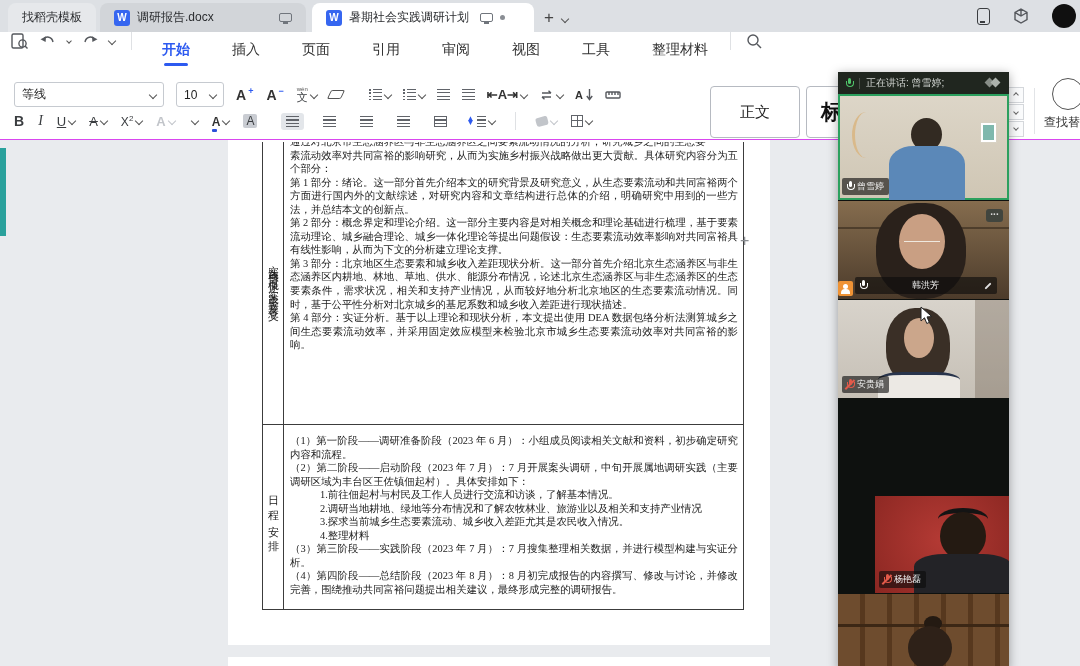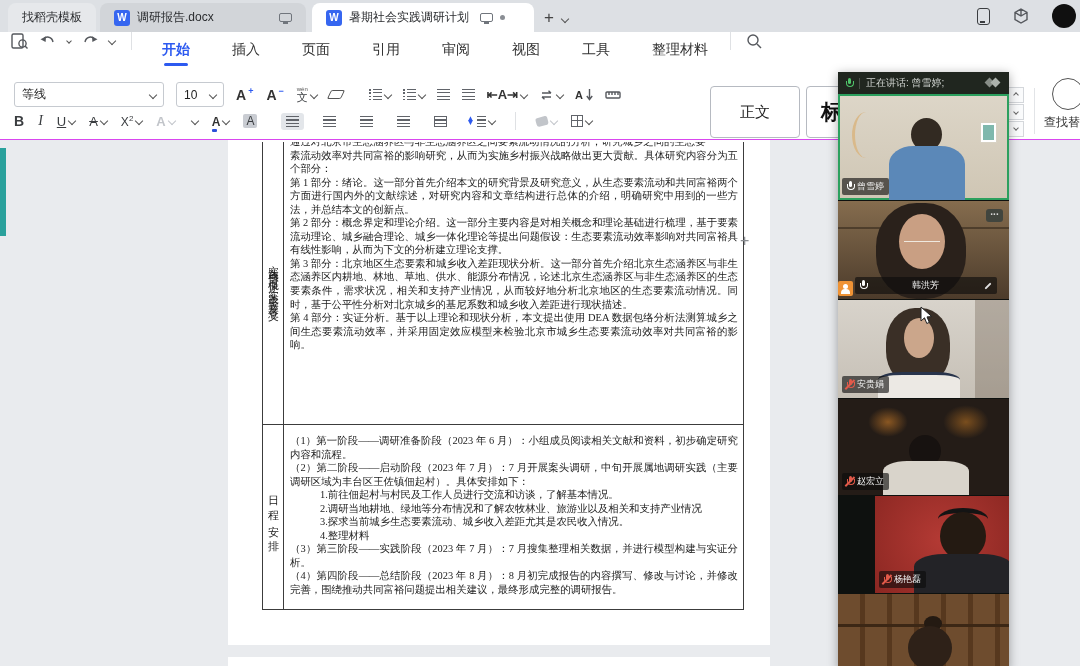--- a/index.html
+++ b/index.html
@@ -465,32 +465,20 @@
       <span class="head"></span>
       <span class="torso"></span>
       <span class="nbadge">
         <span class="mic red">
             <span class="slash"></span>
           </span>
         <span>安贵娟</span>
       </span>
     </div>
 
-    <div class="tile t4">
-      <span class="prop glow1"></span>
-      <span class="prop glow2"></span>
-      <span class="head"></span>
-      <span class="torso"></span>
-      <span class="nbadge">
-        <span class="mic red">
-            <span class="slash"></span>
-          </span>
-        <span>赵宏立</span>
-      </span>
-    </div>
 
     <div class="tile t5">
       <span class="prop band"></span>
       <span class="head"></span>
       <span class="torso"></span>
       <span class="nbadge">
         <span class="mic red">
             <span class="slash"></span>
           </span>
         <span>杨艳磊</span>

